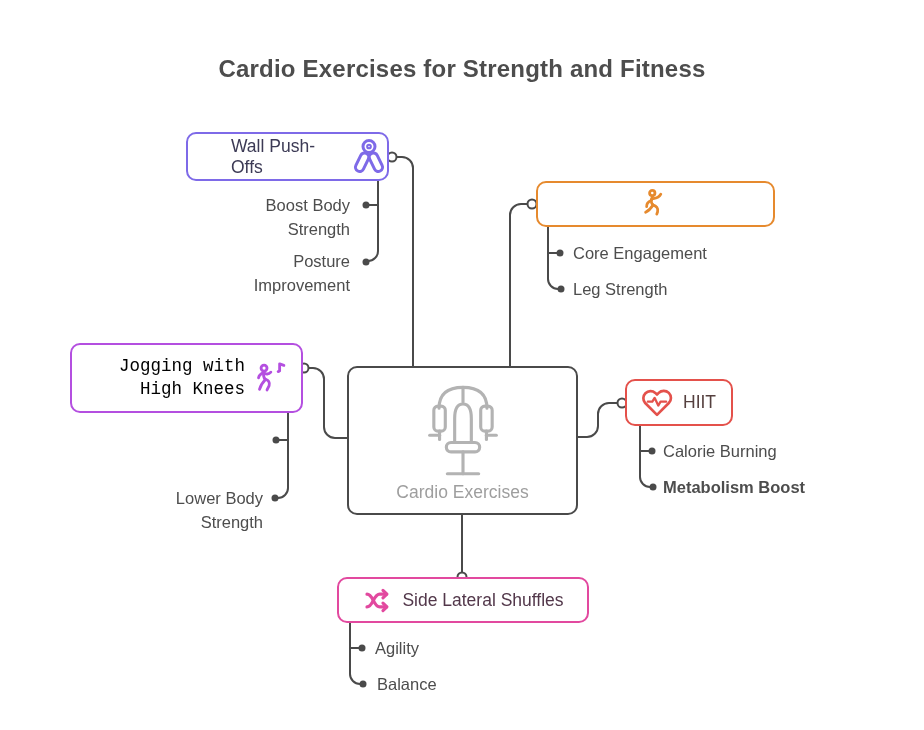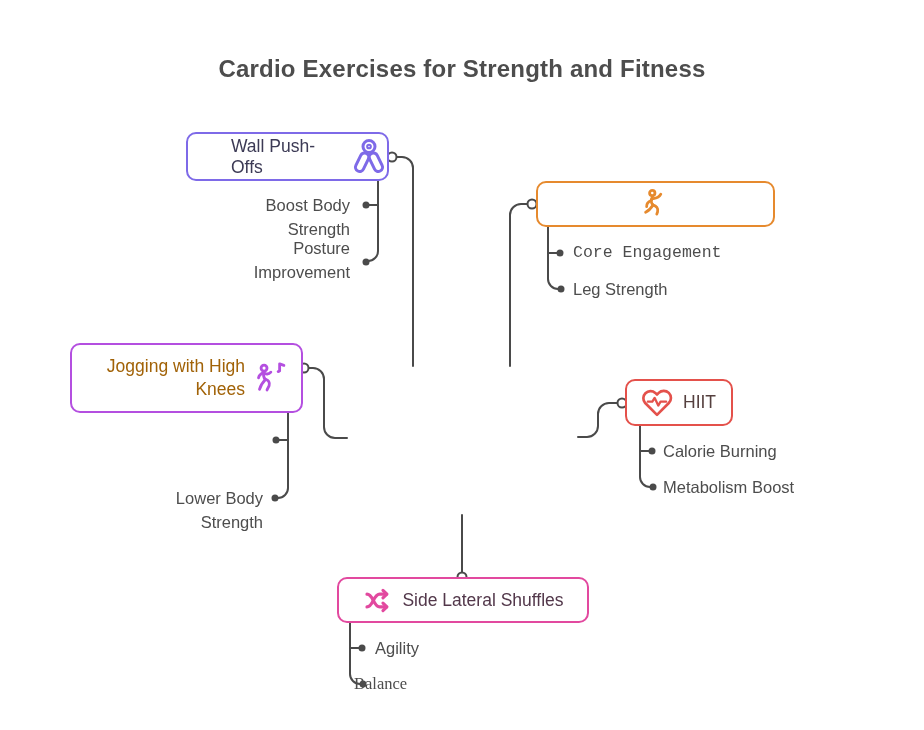--- a/index.html
+++ b/index.html
@@ -43,29 +43,29 @@
     flex-direction:column; gap:3px; border-radius:10px;
   }
   #node-center .center-label { font-size:17.5px; }
 
   .sub {
     position:absolute; font-size:16.5px; line-height:24px;
     color: var(--sub-text, #4d4d4d);
   }
   .r { text-align:right; }
   #sub-ubs { left:230px; top:193px; width:120px; }
-  #sub-pi  { left:220px; top:236px; width:130px; }
-  #sub-ce  { left:573px; top:241px;font-family:Liberation Mono, monospace; }
+  #sub-pi  { left:220px; top:249px; width:130px; }
+  #sub-ce  { left:573px; top:241px; }
   #sub-ls  { left:573px; top:277px; }
   #sub-cve { left:123px; top:428px; width:140px; }
   #sub-lbs { left:143px; top:486px; width:120px; }
   #sub-cb  { left:663px; top:439px; }
-  #sub-mb  { left:663px; top:475px; }
+  #sub-mb  { left:663px; top:475px;font-weight:bold; }
   #sub-ag  { left:375px; top:636px; }
-  #sub-ba  { left:354px; top:672px;font-family:Liberation Serif, serif; }
+  #sub-ba  { left:377px; top:672px; }
 </style>
 </head>
 <body>
 
 <div class="canvas">
 
   <h1 class="title">Cardio Exercises for Strength and Fitness</h1>
 
   <svg class="wires" xmlns="http://www.w3.org/2000/svg">
 
@@ -97,20 +97,39 @@
     <circle class="dot" cx="362" cy="648" r="3.5"></circle>
     <circle class="dot" cx="363" cy="684" r="3.5"></circle>
 
     <circle class="endpoint" cx="392" cy="157" r="4.5"></circle>
     <circle class="endpoint" cx="532" cy="204" r="4.5"></circle>
     <circle class="endpoint" cx="304" cy="368" r="4.5"></circle>
     <circle class="endpoint" cx="622" cy="403" r="4.5"></circle>
     <circle class="endpoint" cx="462" cy="577" r="4.5"></circle>
   </svg>
 
+  <div class="node" id="node-center" style="border-color: rgb(74, 74, 74);">
+    <span class="icon" style="color: rgb(179, 179, 179);">
+      <svg width="92" height="100" viewBox="0 0 88 96" stroke="currentColor" fill="none" stroke-width="3" stroke-linecap="round" stroke-linejoin="round">
+        <path d="M21,28 Q21,8 44,8 Q67,8 67,28"></path>
+        <path d="M44,8 V22"></path>
+        <rect x="16" y="26" width="11" height="24" rx="4"></rect>
+        <rect x="61" y="26" width="11" height="24" rx="4"></rect>
+        <path d="M21.5,50 V58"></path>
+          <path d="M12,54 H21.5"></path>
+        <path d="M66.5,50 V58"></path>
+          <path d="M66.5,54 H76"></path>
+        <path d="M36,61 V38 Q36,24 44,24 Q52,24 52,38 V61"></path>
+        <rect x="28" y="61" width="32" height="9" rx="4.5"></rect>
+        <path d="M44,70 V91"></path>
+          <path d="M29,91 H59"></path>
+      </svg>
+    </span>
+    <span class="center-label" style="color: rgb(158, 158, 158);">Cardio Exercises</span>
+  </div>
 
   <div class="node" id="node-wall" style="border-color: rgb(126, 106, 232); padding-left: 43px;">
     <span class="branch-label" style="color: rgb(60, 58, 85);">Wall Push-Offs</span>
     <span class="icon" style="color: rgb(126, 106, 232);">
       <svg width="36" height="40" viewBox="0 0 24 26" stroke="currentColor" fill="none" stroke-width="2" stroke-linecap="round" stroke-linejoin="round">
         <circle cx="12" cy="6" r="4"></circle>
         <circle cx="12" cy="6" r="1.2" stroke-width="1.4"></circle>
         <rect x="4.6" y="10" width="5.6" height="13" rx="2.8" transform="rotate(26 7.4 16.5)"></rect>
         <rect x="13.8" y="10" width="5.6" height="13" rx="2.8" transform="rotate(-26 16.6 16.5)"></rect>
       </svg>
@@ -124,21 +143,21 @@
         <path d="M9.3,6.8 C8,9 8.2,11.2 9.8,12.8"></path>
         <path d="M10,8 C12.5,7.6 14.6,6.6 15.6,4.6"></path>
         <path d="M8.6,9.4 C6.4,10.2 4.8,11.8 5,14"></path>
         <path d="M9.8,12.8 C12.2,13.4 13.8,15.2 13.2,17.8 L12.6,19.6"></path>
         <path d="M9.8,12.8 C8.2,15.4 6.4,17.2 4.2,18.2"></path>
       </svg>
     </span>
   </div>
 
   <div class="node" id="node-jog" style="border-color: rgb(180, 79, 224);">
-    <span class="branch-label" style="color: #a16207;">Jogging with High Knees</span>
+    <span class="branch-label" style="color: #000000; font-family: Liberation Mono, monospace;">Jogging with High Knees</span>
     <span class="icon" style="color: rgb(180, 79, 224);">
       <svg width="34" height="40" viewBox="0 0 24 26" stroke="currentColor" fill="none" stroke-width="2" stroke-linecap="round" stroke-linejoin="round">
         <path d="M19.5,8 V3 l3,1.1"></path>
         <circle cx="18.6" cy="8.4" r="1.1" fill="currentColor" stroke="none"></circle>
         <circle cx="8.5" cy="6" r="2.1"></circle>
         <path d="M8.8,8.4 C7.8,10.6 8,12.6 9.5,14"></path>
         <path d="M8.5,9.6 C10.5,10.6 12.1,10.3 13.3,8.9"></path>
         <path d="M8.2,9.4 C6.2,9.9 5,11.1 4.6,12.9"></path>
         <path d="M9.5,14 C11.6,14.4 12.7,16 12.1,18.3 L10.6,21.4"></path>
         <path d="M9.5,14 C7.6,16 5.9,18.5 5.3,21"></path>

